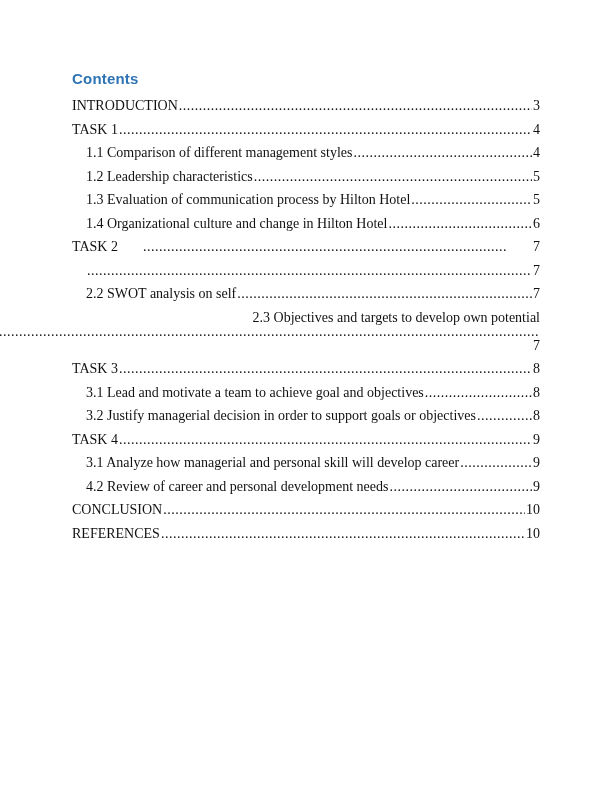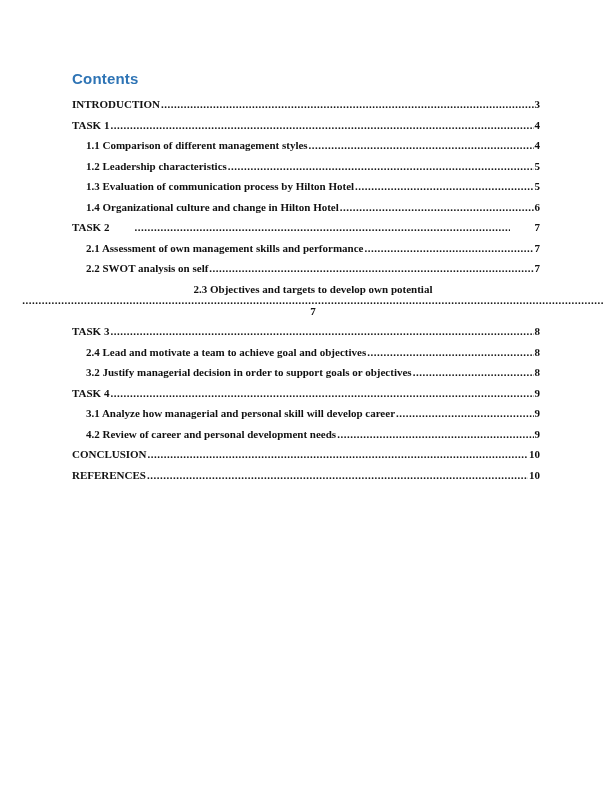--- a/index.html
+++ b/index.html
@@ -26,27 +26,26 @@
     font-weight: bold;
     font-size: 15px;
     margin: 0 0 12px 0;
     letter-spacing: 0.2px;
   }
   .toc-list {
     display: block;
   }
   .toc-row {
     display: flex;
-    align-items: center;
-    font-size: 11px;
+    align-items: flex-end;
+    font-size: 14px;
     color: #111111;
     margin-bottom: 9.5px;
     line-height: 1.0;
     cursor: default;
-    font-weight: bold;
   }
   .toc-row.lvl1 {
     padding-left: 14px;
   }
   .toc-label {
     white-space: nowrap;
     flex: 0 0 auto;
   }
   .toc-dots {
     flex: 1 1 auto;
@@ -100,41 +99,40 @@
           <span class="toc-label">1.4 Organizational culture and change in Hilton Hotel</span>
           <span class="toc-dots"></span>
           <span class="toc-page">6</span>
         </div>
         <div class="toc-row lvl0" style="color: rgb(17, 17, 17); gap: 24px;">
           <span class="toc-label">TASK 2</span>
           <span class="toc-dots"></span>
           <span class="toc-page">7</span>
         </div>
         <div class="toc-row lvl1" style="color: rgb(17, 17, 17);">
-          <span class="toc-label">2.1 Assessment of own management skills and performance</span>
           <span class="toc-dots"></span>
           <span class="toc-page">7</span>
         </div>
         <div class="toc-row lvl1" style="color: rgb(17, 17, 17);">
           <span class="toc-label">2.2 SWOT analysis on self</span>
           <span class="toc-dots"></span>
           <span class="toc-page">7</span>
         </div>
         <div class="toc-row lvl1" style="color: rgb(17, 17, 17); flex-direction: column;">
           <span class="toc-label">2.3 Objectives and targets to develop own potential</span>
           <span class="toc-dots"></span>
           <span class="toc-page">7</span>
         </div>
         <div class="toc-row lvl0" style="color: rgb(17, 17, 17);">
           <span class="toc-label">TASK 3</span>
           <span class="toc-dots"></span>
           <span class="toc-page">8</span>
         </div>
         <div class="toc-row lvl1" style="color: rgb(17, 17, 17);">
-          <span class="toc-label">2.4 Lead and motivate a team to achieve goal and objectives</span>
+          <span class="toc-label">3.1 Lead and motivate a team to achieve goal and objectives</span>
           <span class="toc-dots"></span>
           <span class="toc-page">8</span>
         </div>
         <div class="toc-row lvl1" style="color: rgb(17, 17, 17);">
           <span class="toc-label">3.2 Justify managerial decision in order to support goals or objectives</span>
           <span class="toc-dots"></span>
           <span class="toc-page">8</span>
         </div>
         <div class="toc-row lvl0" style="color: rgb(17, 17, 17);">
           <span class="toc-label">TASK 4</span>

